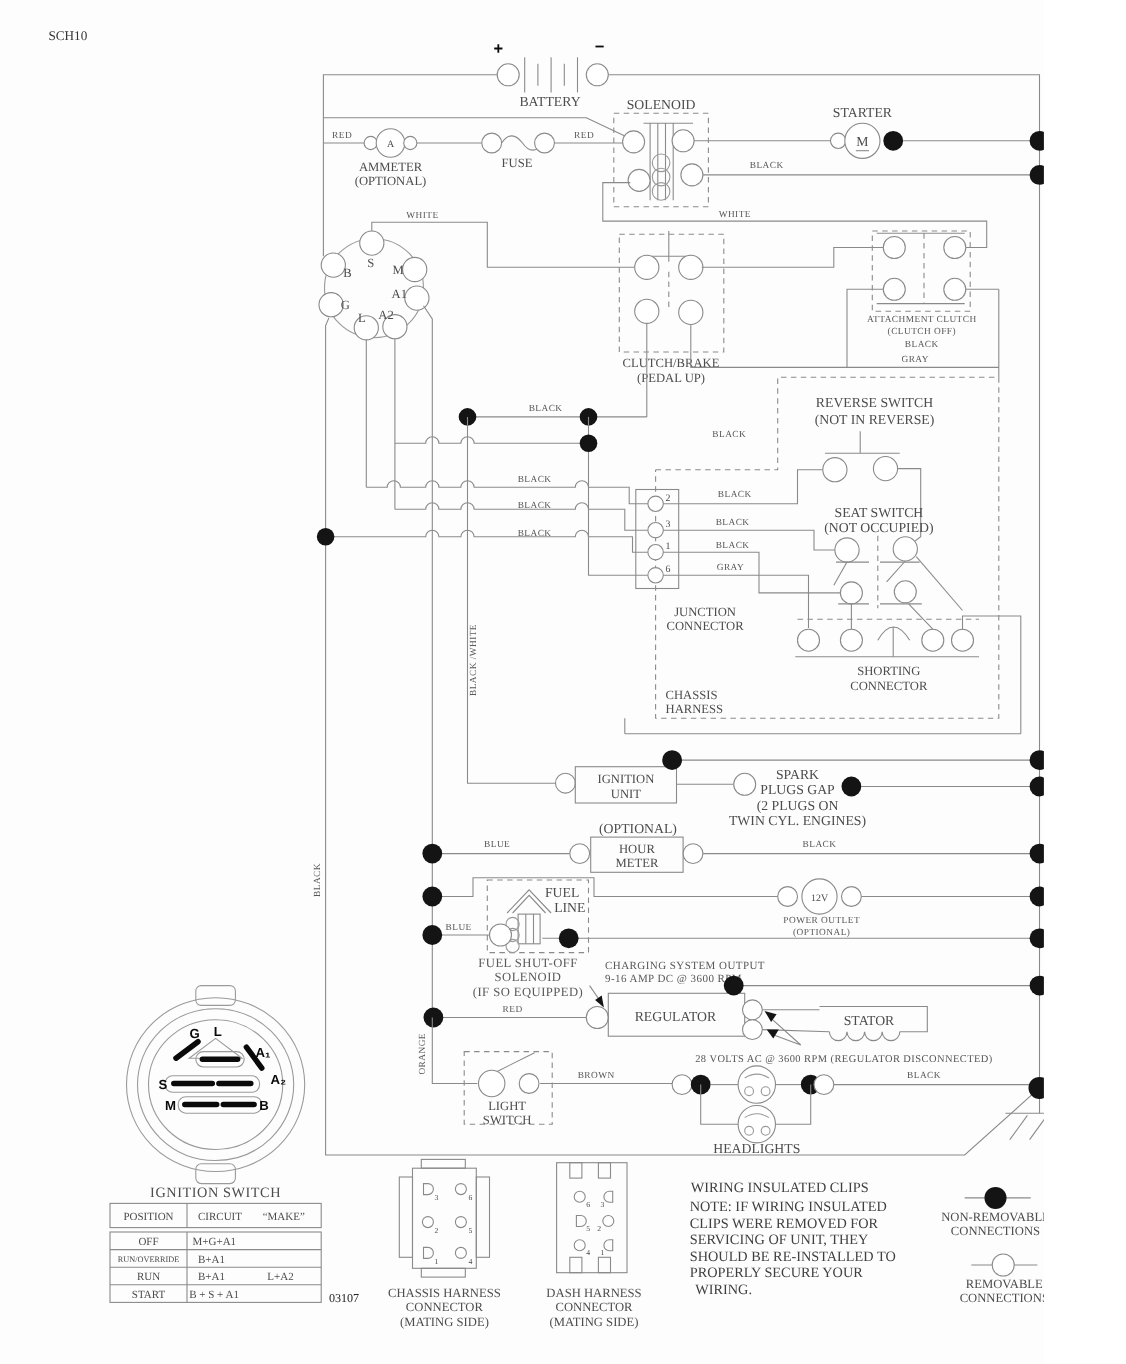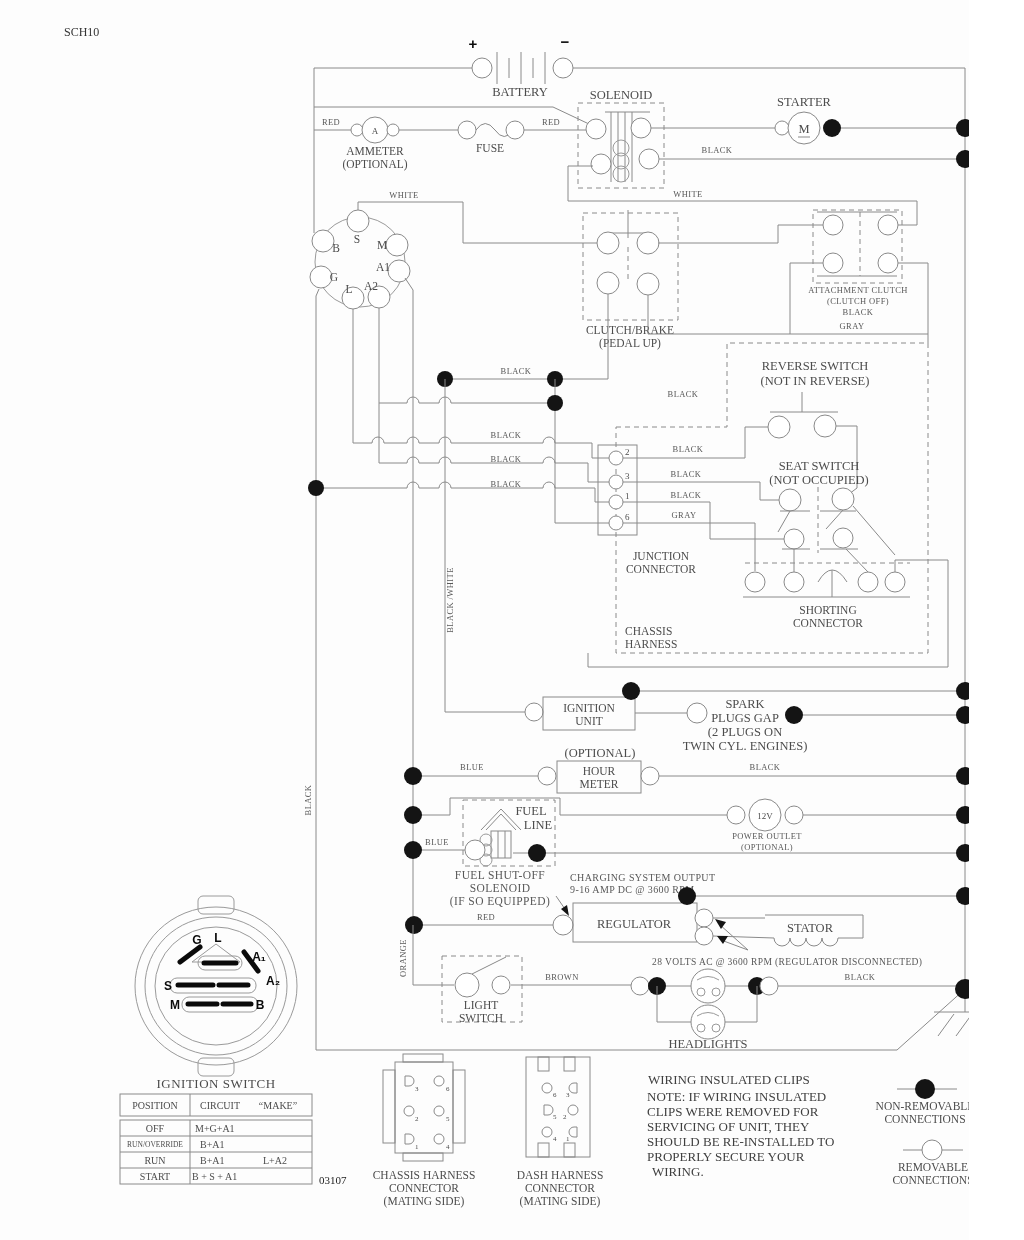--- a/index.html
+++ b/index.html
@@ -1,16 +1,16 @@
 <!DOCTYPE html>
 <html><head>
 <meta charset="utf-8">
 <style>
   html,body{margin:0;padding:0;background:#ffffff;}
-  .page{width:949px;height:1240px;position:relative;background:#fdfdfd;overflow:hidden;padding-left:20px;}
+  .page{width:949px;height:1240px;position:relative;background:#fdfdfd;overflow:hidden;}
   svg{display:block;}
   .w{stroke:#8a8a8a;stroke-width:1;fill:none;}
   .w2{stroke:#9a9a9a;stroke-width:1;fill:none;}
   .dash{stroke:#8a8a8a;stroke-width:1;fill:none;stroke-dasharray:5,4;}
   .term{fill:#ffffff;stroke:#8a8a8a;stroke-width:1;}
   .dot{fill:#141414;stroke:none;}
   .boldbar{stroke:#0a0a0a;stroke-width:5;stroke-linecap:round;fill:none;}
   text{fill:#4c4c4c;font-family:"Liberation Serif","DejaVu Serif",serif;}
   .lbl{font-size:11.5px;}
   .lbl2{font-size:12.5px;}

